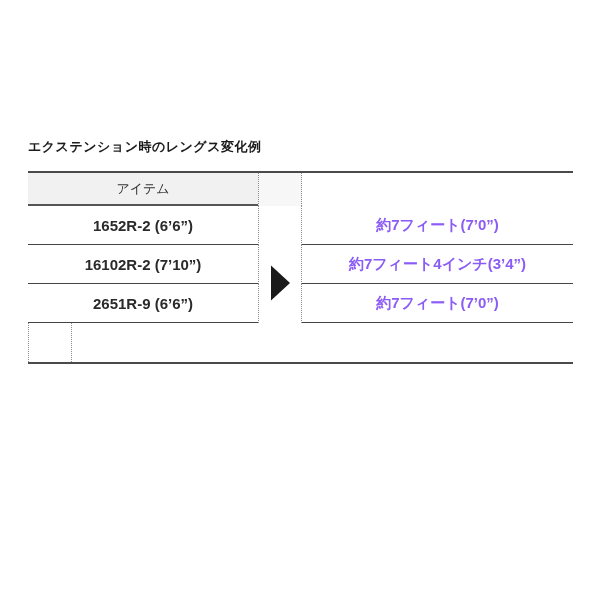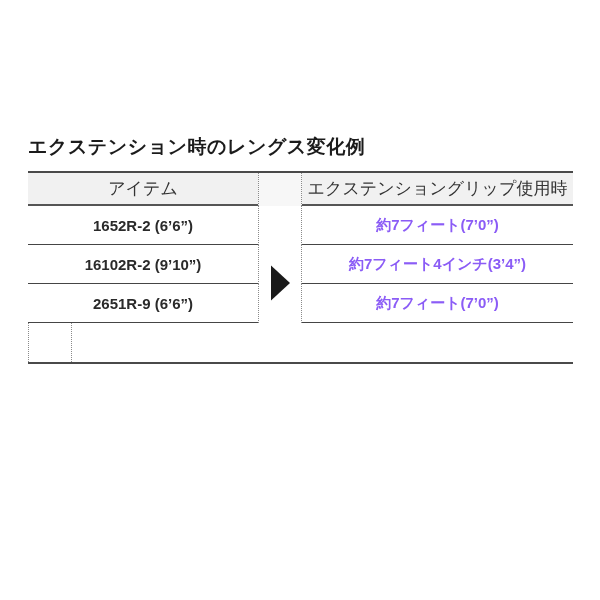--- a/index.html
+++ b/index.html
@@ -16,21 +16,21 @@
     position: relative;
     width: 600px;
     height: 600px;
     background: #ffffff;
     overflow: hidden;
   }
   .page-title {
     position: absolute;
     left: 28px;
     top: 135px;
-    font-size: 19px;
+    font-size: 13px;
     line-height: 24px;
     font-weight: bold;
     color: #1b1b1b;
     letter-spacing: 0.5px;
     white-space: nowrap;
   }
   .spec-table {
     position: absolute;
     left: 28px;
     top: 171px;
@@ -52,21 +52,21 @@
     border-left: 1px dotted #8a8a8a;
     border-right: 1px dotted #8a8a8a;
   }
   .cell-right { flex: 1; }
 
   .row-header { height: 33px; }
   .row-header .cell-left,
   .row-header .cell-right {
     background: #f1f1f1;
     border-bottom: 2px solid #555555;
-    font-size: 17px;
+    font-size: 13px;
     color: #333333;
   }
   .row-header .cell-mid { background: #f7f7f7; }
 
   .row-body { height: 39px; }
   .row-body .cell-left,
   .row-body .cell-right {
     border-bottom: 1px solid #454545;
     font-weight: bold;
     font-size: 15px;
@@ -89,31 +89,30 @@
 
 <div class="canvas">
 
   <div class="page-title">エクステンション時のレングス変化例</div>
 
   <div class="spec-table">
 
     <div class="row row-header">
       <div class="cell cell-left">アイテム</div>
       <div class="cell cell-mid"></div>
-      <div class="cell cell-right">エクステンショングリップ使用時</div>
     </div>
 
     <div class="row row-body">
       <div class="cell cell-left">1652R-2 (6’6”)</div>
       <div class="cell cell-mid"></div>
       <div class="cell cell-right">約7フィート(7’0”)</div>
     </div>
 
     <div class="row row-body">
-      <div class="cell cell-left">16102R-2 (9’10”)</div>
+      <div class="cell cell-left">16102R-2 (7’10”)</div>
       <div class="cell cell-mid"></div>
       <div class="cell cell-right">約7フィート4インチ(3’4”)</div>
     </div>
 
     <div class="row row-body">
       <div class="cell cell-left">2651R-9 (6’6”)</div>
       <div class="cell cell-mid"></div>
       <div class="cell cell-right">約7フィート(7’0”)</div>
     </div>
 

